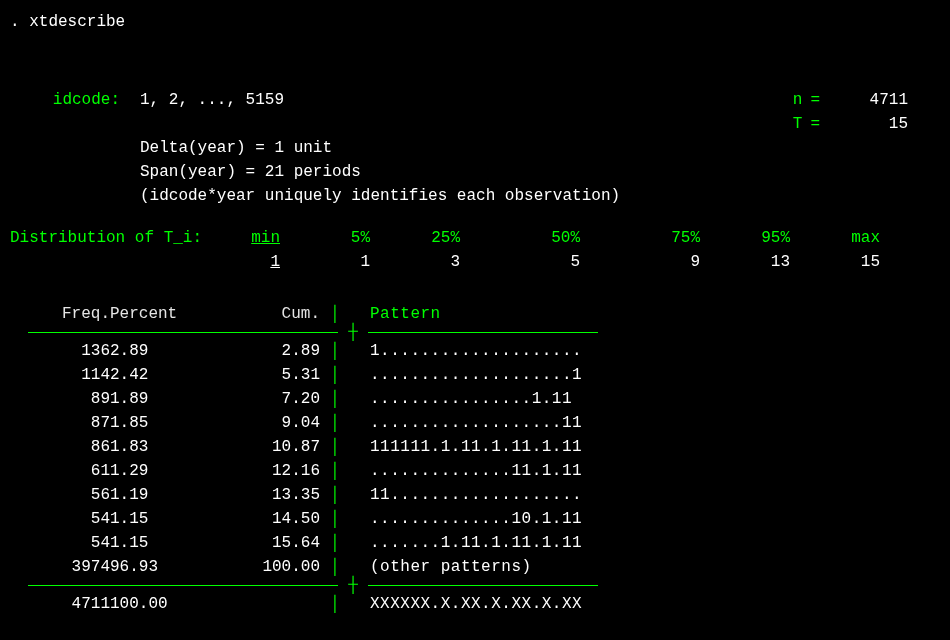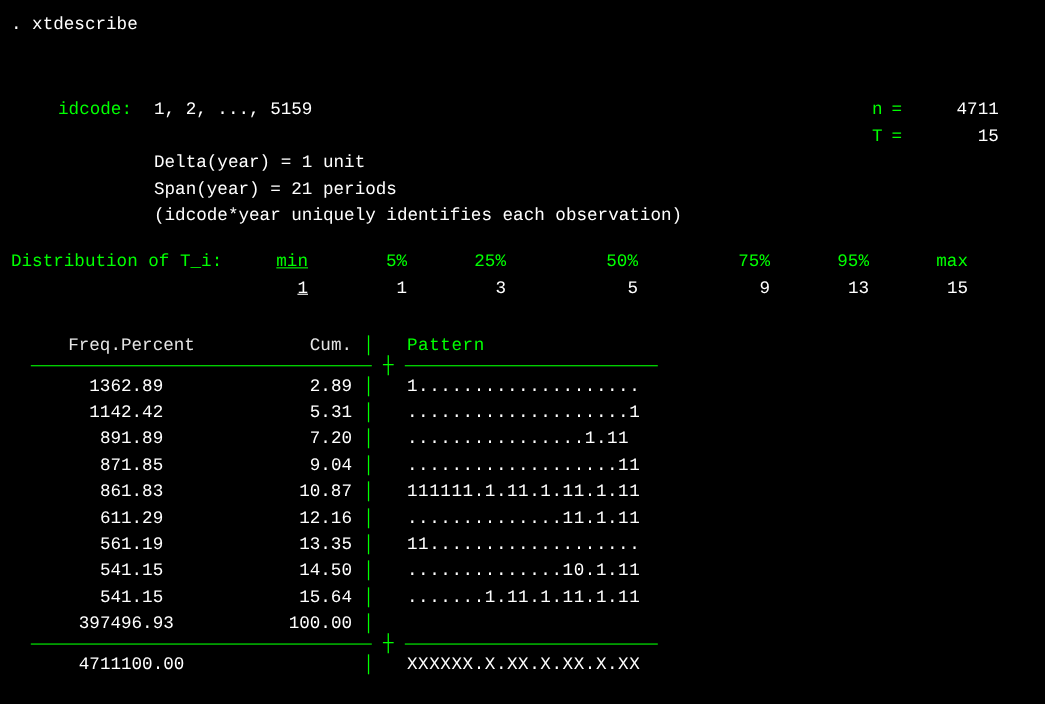--- a/index.html
+++ b/index.html
@@ -263,20 +263,21 @@
         <div class="col-pct td">1.15</div>
         <div class="col-cum td">15.64</div>
         <div class="col-sep sep-bar">│</div>
         <div class="col-pattern td">.......1.11.1.11.1.11</div>
       </div>
       <div class="table-row">
         <div class="col-freq td">3974</div>
         <div class="col-pct td">96.93</div>
         <div class="col-cum td">100.00</div>
         <div class="col-sep sep-bar">│</div>
+        <div class="col-pattern td">(other patterns)</div>
       </div>
     </div>
 
   <div class="hr-row">
     <div class="hr-left"></div>
     <div class="hr-plus">┼</div>
     <div class="hr-right"></div>
   </div>
 
   <div class="table-row">

